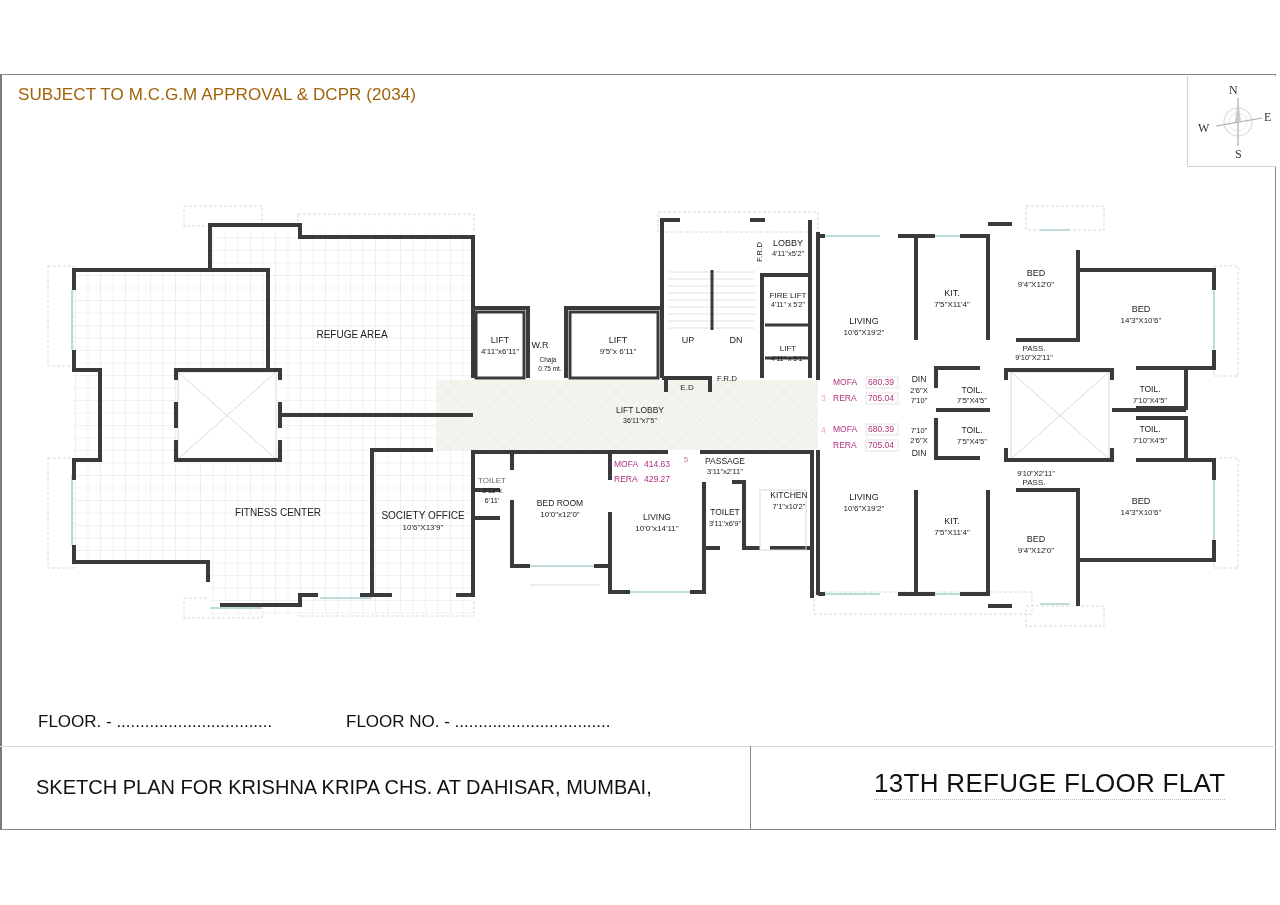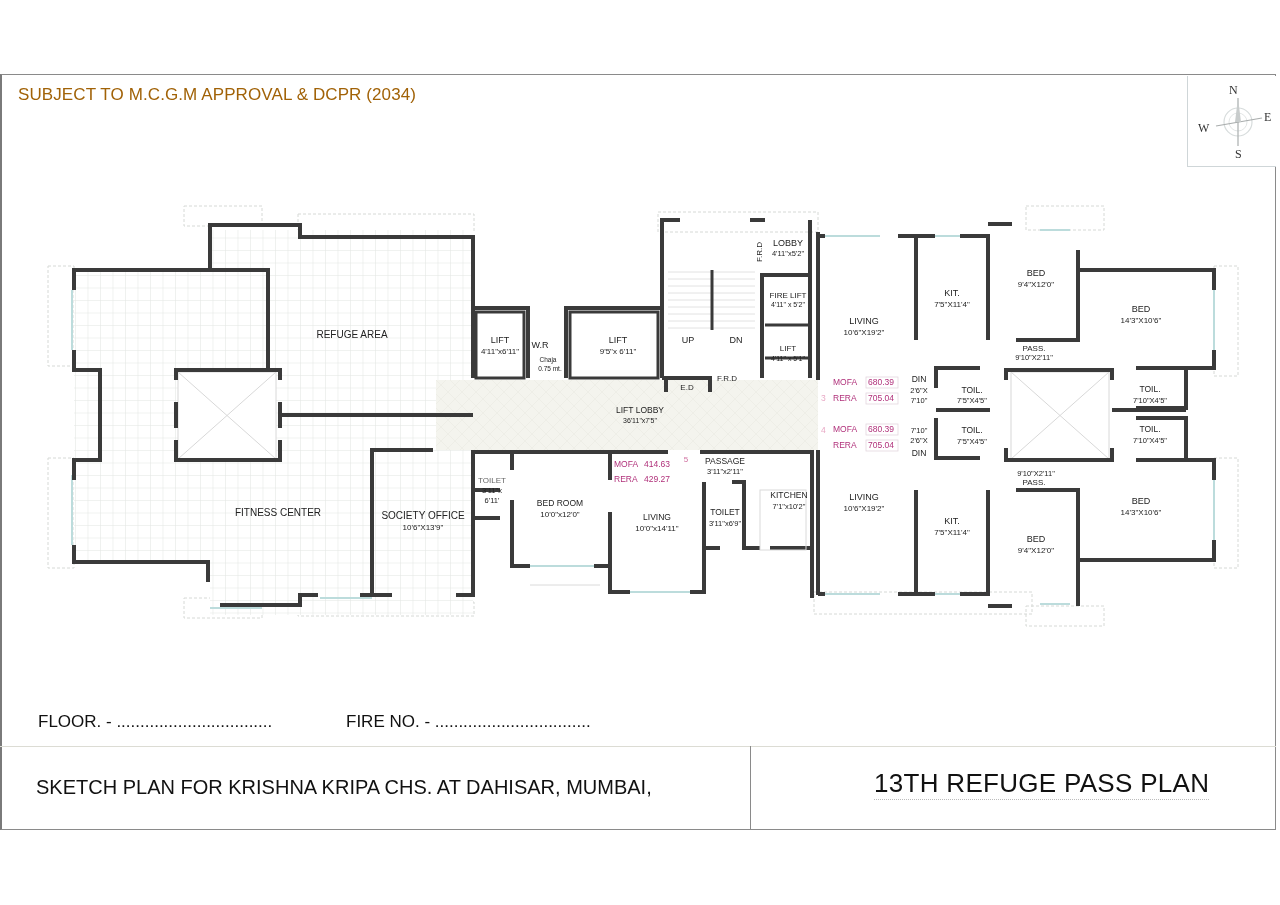--- a/index.html
+++ b/index.html
@@ -299,18 +299,18 @@
     <text x="833" y="432">MOFA</text>
     <rect x="866" y="424" width="32" height="11" fill="none" stroke="#e3d6de" stroke-width="0.8"></rect>
     <text x="868" y="432">680.39</text>
     <text x="833" y="448">RERA</text>
     <rect x="866" y="440" width="32" height="11" fill="none" stroke="#e3d6de" stroke-width="0.8"></rect>
     <text x="868" y="448">705.04</text>
   </g>
 </svg>
 
 <div class="form-row" style="left:38px;">FLOOR. - .................................</div>
-<div class="form-row" style="left:346px;">FIRE NO. - .................................</div>
+<div class="form-row" style="left:346px;">FLOOR NO. - .................................</div>
 
 <div class="title-band"></div>
 <div class="title-left">SKETCH PLAN FOR  KRISHNA KRIPA CHS.  AT DAHISAR, MUMBAI,</div>
 <div class="title-divider"></div>
-<div class="title-right">13TH REFUGE PASS PLAN</div>
+<div class="title-right">13TH REFUGE FLOOR FLAT</div>
 
 </body></html>

